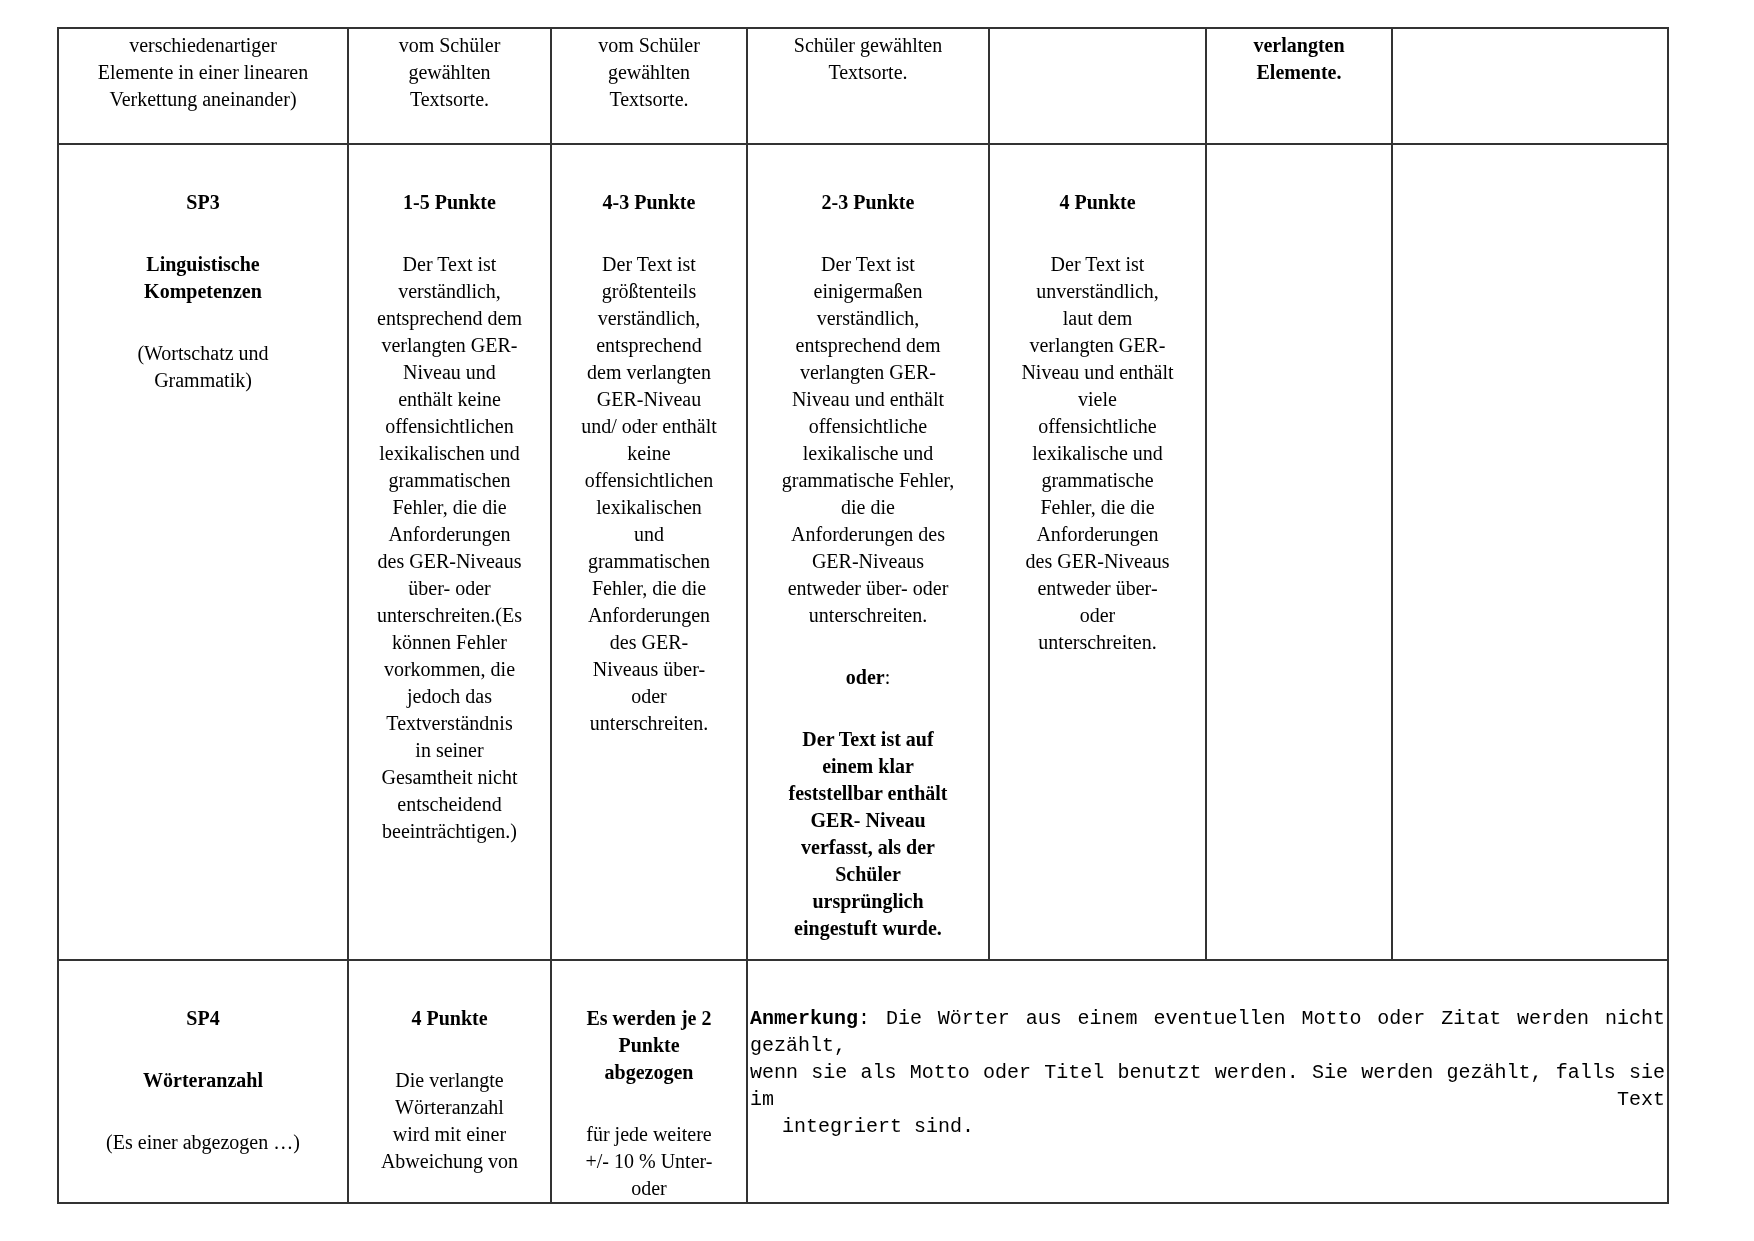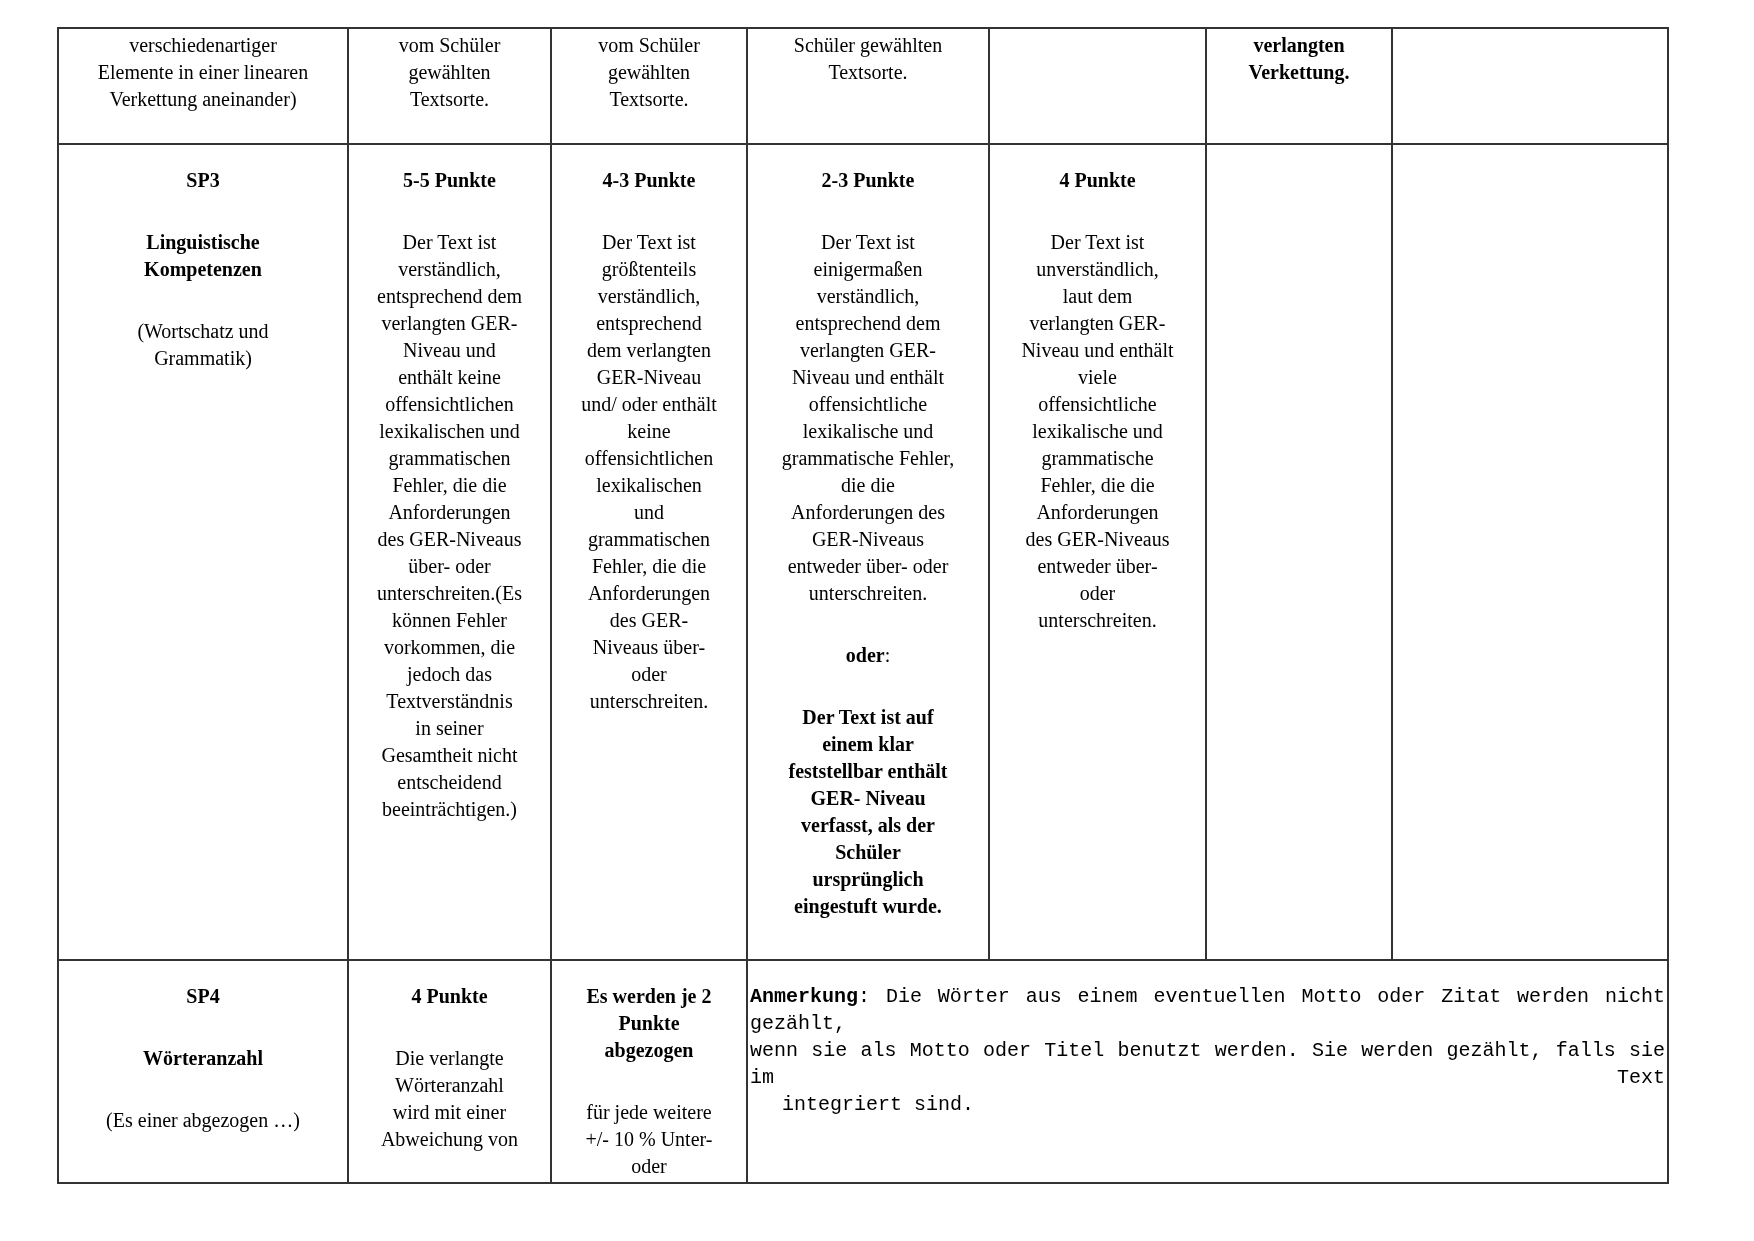--- a/index.html
+++ b/index.html
@@ -29,21 +29,21 @@
   table.rubric td {
     border: 2px solid #333333;
     vertical-align: top;
     text-align: center;
     font-size: 20px;
     line-height: 27px;
     padding: 3px 2px 0 2px;
     overflow: hidden;
     background: #ffffff;
   }
-  tr.r-body td { padding-top: 22px; }
+  tr.r-body td { padding-top: 44px; }
   .block { white-space: pre-line; }
   .block + .block { margin-top: 35px; }
   .bold { font-weight: bold; }
   td.note-cell {
     text-align: left;
     padding: 28px 9px 0 9px;
     font-family: Liberation Mono, monospace;
   }
   .note-line {
     text-align: justify;
@@ -89,37 +89,37 @@
       </td>
       <td>
         <div class="block">Schüler gewählten
 Textsorte.</div>
       </td>
       <td>
         <div class="block"></div>
       </td>
       <td>
         <div class="block bold">verlangten
-Verkettung.</div>
+Elemente.</div>
       </td>
       <td>
         <div class="block"></div>
       </td>
     </tr>
 
     <tr class="r-body" style="height:816px">
       <td>
         <div class="block bold">SP3</div>
         <div class="block bold">Linguistische
 Kompetenzen</div>
         <div class="block">(Wortschatz und
 Grammatik)</div>
       </td>
       <td>
-        <div class="block bold">5-5 Punkte</div>
+        <div class="block bold">1-5 Punkte</div>
         <div class="block">Der Text ist
 verständlich,
 entsprechend dem
 verlangten GER-
 Niveau und
 enthält keine
 offensichtlichen
 lexikalischen und
 grammatischen
 Fehler, die die

